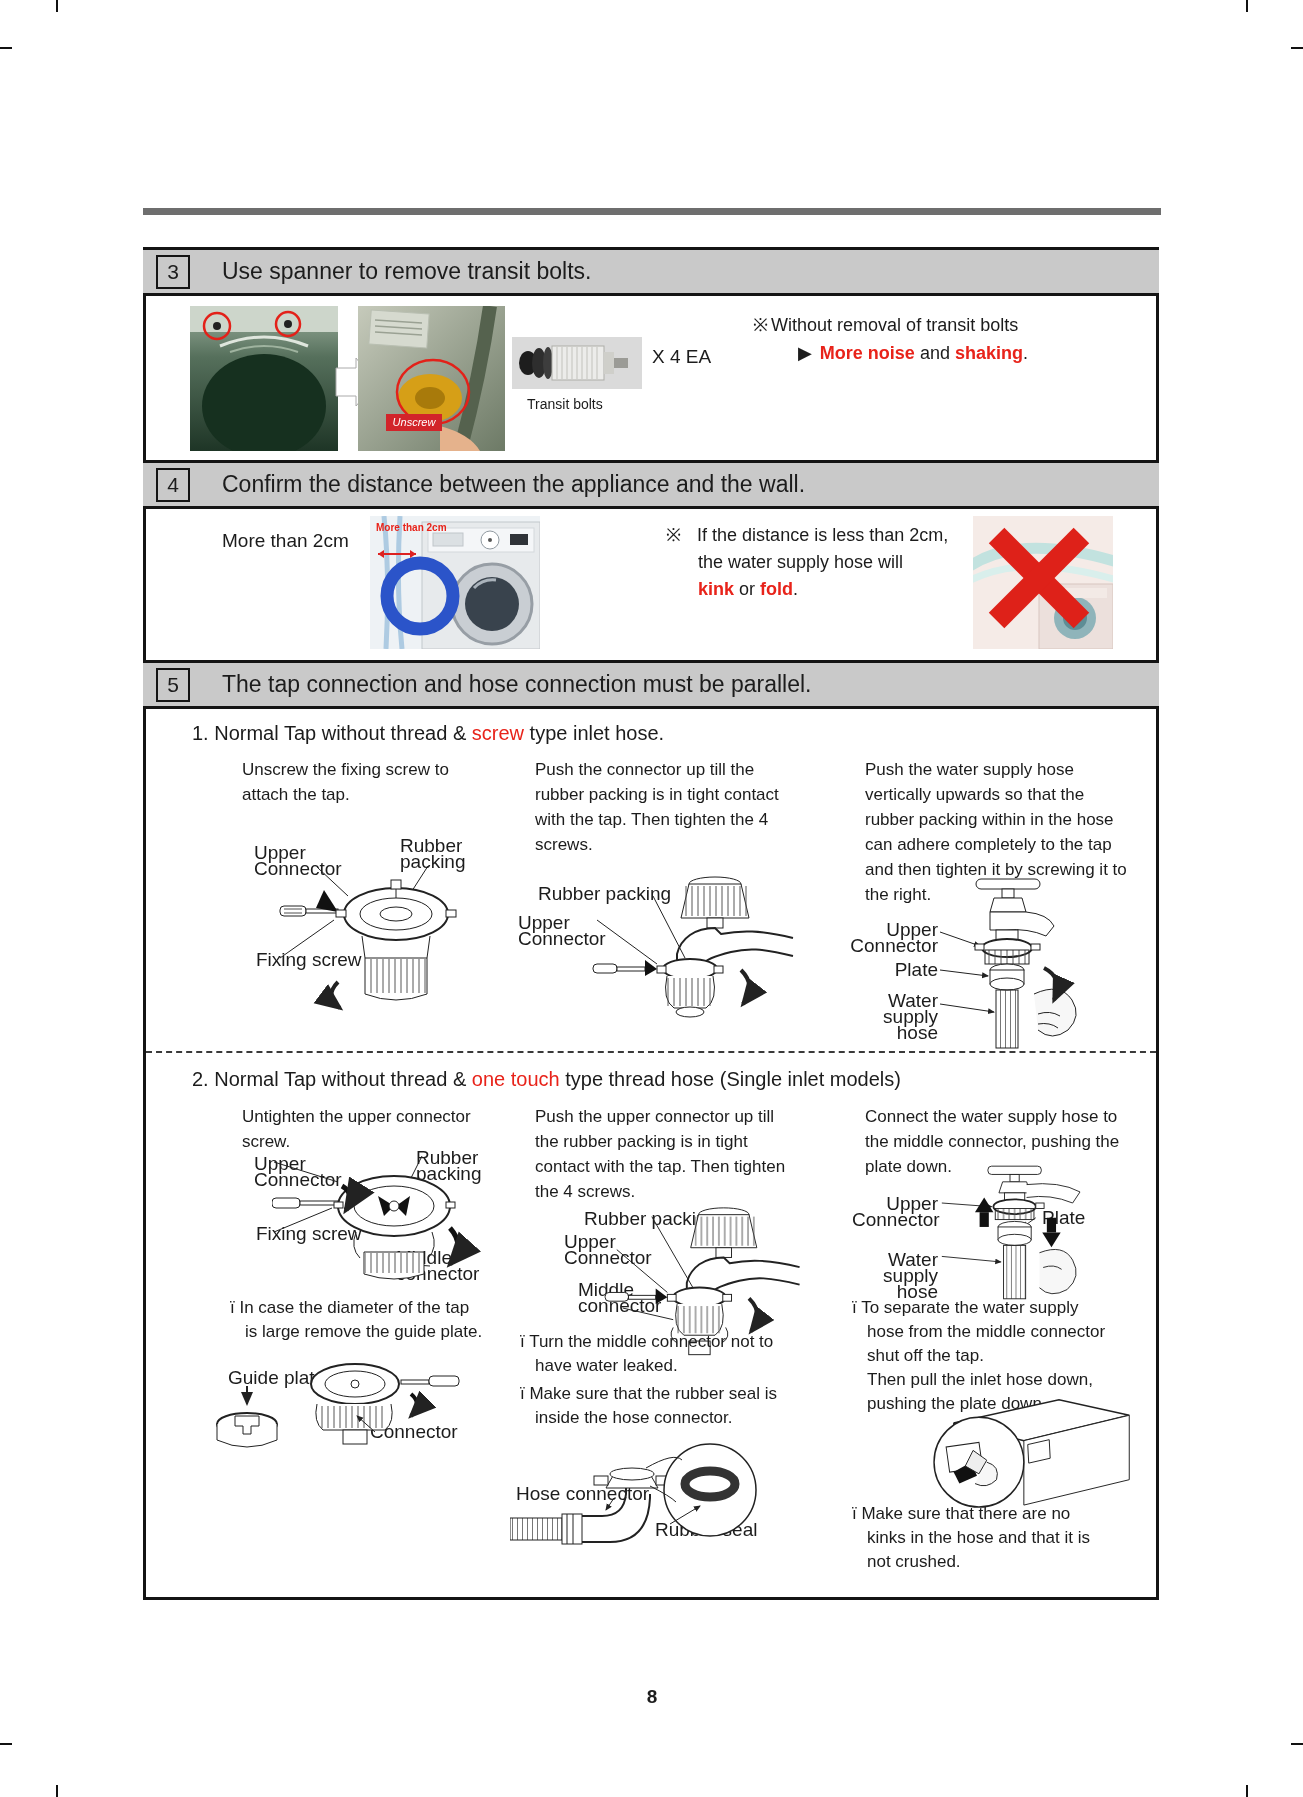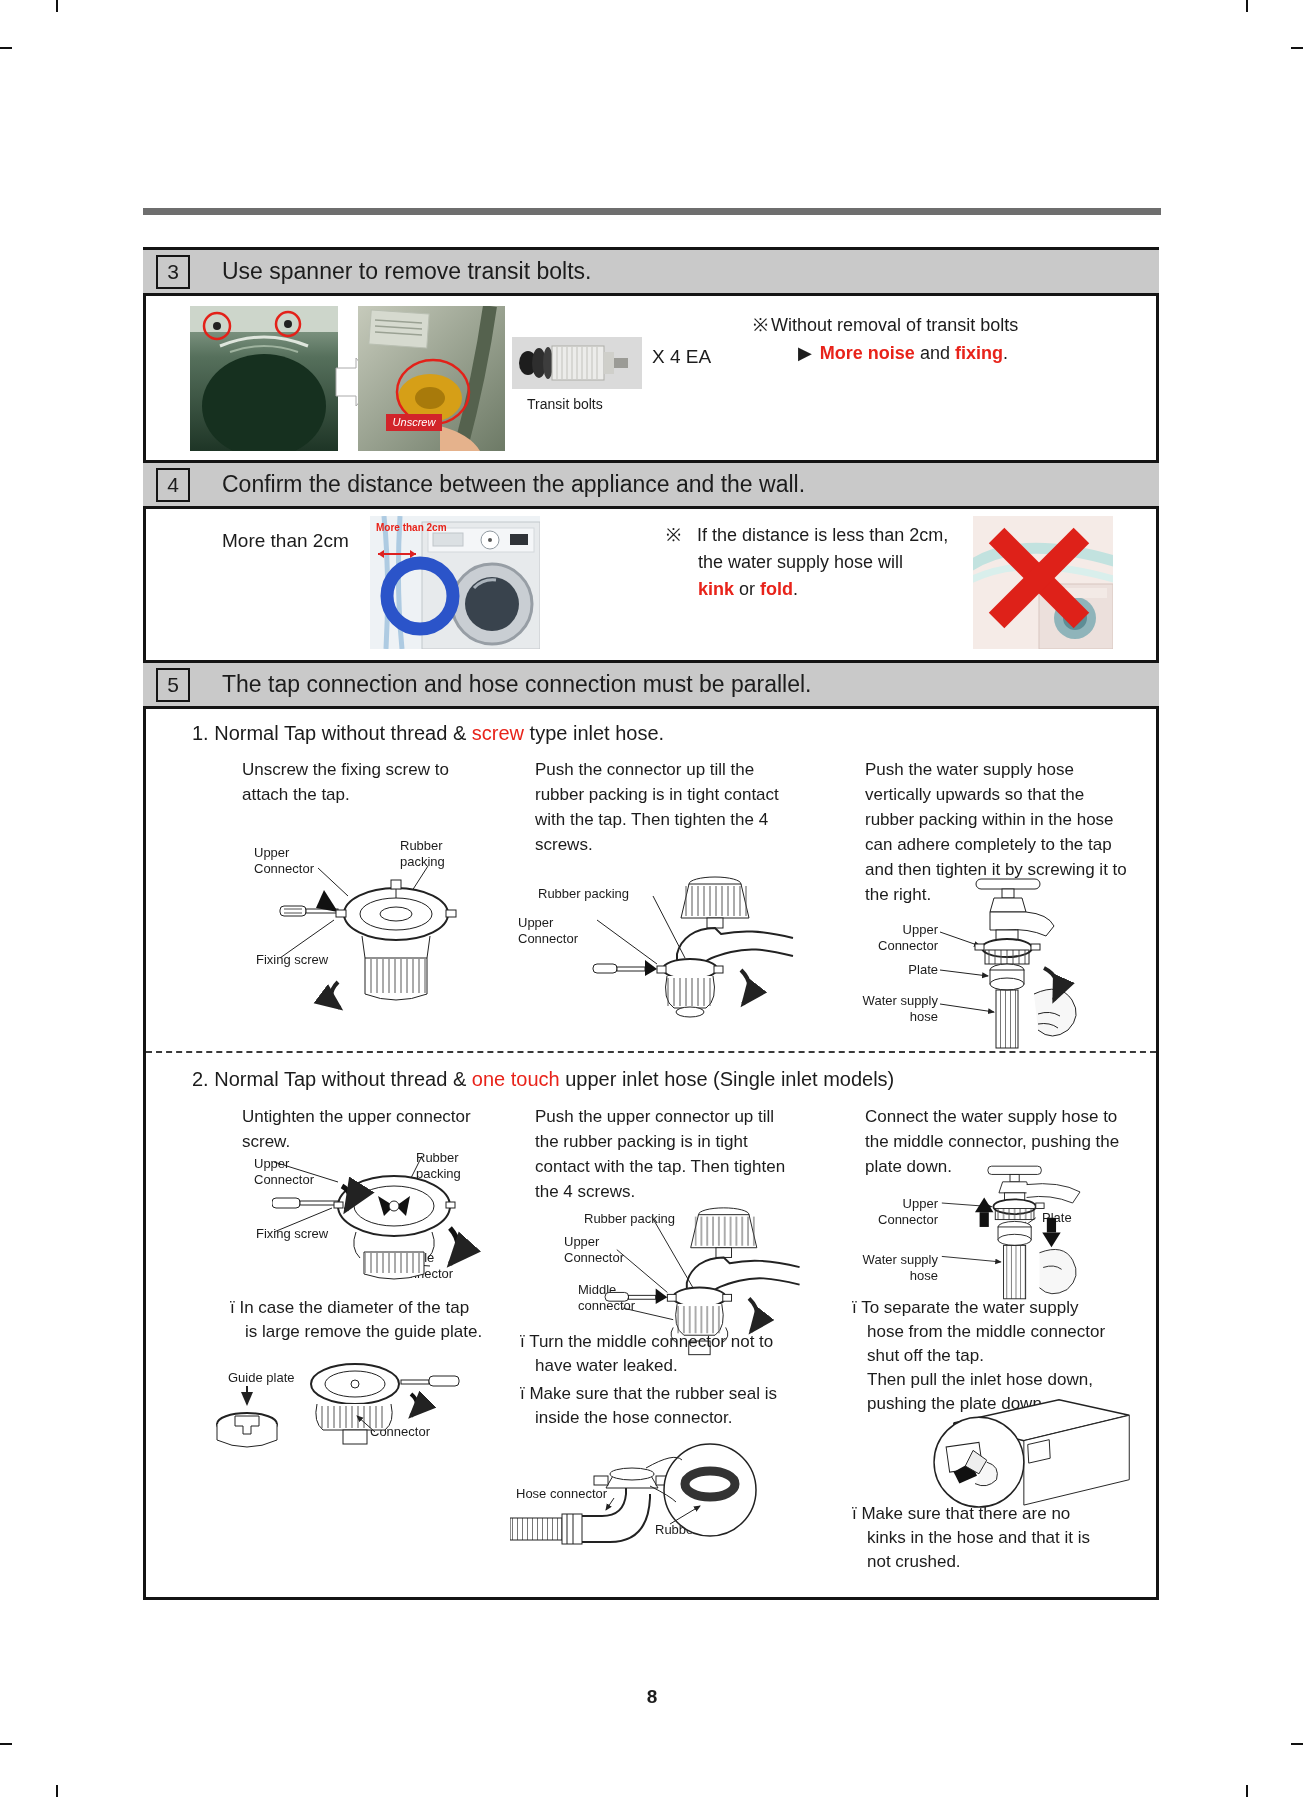--- a/index.html
+++ b/index.html
@@ -9,21 +9,21 @@
   .mark{background:#111;}
   .topbar{background:#6e6e6e;}
   .outerbox{border:3px solid #141414;box-sizing:border-box;}
   .band{background:#c9c9c9;border-top:3px solid #141414;border-bottom:3px solid #141414;
         box-sizing:border-box;display:flex;align-items:center;}
   .numbox{border:2px solid #141414;width:30px;height:30px;display:flex;align-items:center;
         justify-content:center;font-size:21px;margin-left:13px;background:#c9c9c9;flex:0 0 auto;}
   .bandtitle{font-size:23px;margin-left:32px;white-space:nowrap;}
   .body-text{font-size:17px;line-height:25px;}
   .note{font-size:17px;line-height:24px;white-space:pre-line;padding-left:15px;text-indent:-15px;}
-  .dlabel{font-size:13px;line-height:16px;white-space:pre-line;}
+  .dlabel{font-size:19px;line-height:16px;white-space:pre-line;}
   .dlabel.bg{background:#fff;padding:0 2px;}
   .red{color:#e8231a;}
   .redb{color:#e8231a;font-weight:bold;}
   .caption{font-size:14px;}
   .subtitle{font-size:20px;white-space:nowrap;}
   .dashed{border-top:2px dashed #3a3a3a;height:0;}
   .notetext{font-size:18px;line-height:27px;}
   svg{display:block;}
   .photolabel{color:#fff;font-size:11px;text-align:center;font-style:italic;}
   .redtag{color:#e8231a;font-weight:bold;font-size:10px;}
@@ -126,21 +126,21 @@
       <rect x="102" y="21" width="14" height="10" fill="#9b9b96"></rect>
     </svg>
   </div>
   <div class="abs" style="left:652px;top:346px;font-size:19px">X 4 EA</div>
   <div class="abs caption" style="left:527px;top:396px">Transit bolts</div>
 
   <div class="abs notetext" style="left:753px;top:312px">
     <span>※</span><span style="margin-left:3px">Without removal of transit bolts</span>
   </div>
   <div class="abs notetext" style="left:798px;top:340px">
-    <span>▶</span><span style="margin-left:8px" class="redb">More noise</span><span> and </span><span class="redb">fixing</span><span>.</span>
+    <span>▶</span><span style="margin-left:8px" class="redb">More noise</span><span> and </span><span class="redb">shaking</span><span>.</span>
   </div>
 
   <div class="abs band" style="left:143px;top:460px;width:1016px;height:49px">
     <div class="numbox">4</div>
     <div class="bandtitle">Confirm the distance between the appliance and the wall.</div>
   </div>
 
   <div class="abs" style="left:222px;top:530px;font-size:19px">More than 2cm</div>
 
   <div class="abs" style="left:370px;top:516px">
@@ -283,21 +283,21 @@
       <rect x="58" y="114" width="22" height="58" fill="url(#hv2)" stroke="#222"></rect>
       <path d="M96,118 q26,-12 38,6 q10,16 -4,30 q-16,12 -30,0" fill="#f7f7f7" stroke="#222"></path>
       <path d="M100,138 q12,-4 22,2 M100,148 q12,-2 20,4" stroke="#222" fill="none"></path>
       <path d="M106,92 q20,10 10,32" stroke="#222" stroke-width="4" fill="none" marker-end="url(#ah)"></path>
     </svg>
   </div>
 
   <div class="abs dashed" style="left:146px;top:1051px;width:1010px"></div>
 
   <div class="abs subtitle" style="left:192px;top:1068px">
-    <span>2. Normal Tap without thread &amp; </span><span class="red">one touch</span><span> upper inlet hose (Single inlet models)</span>
+    <span>2. Normal Tap without thread &amp; </span><span class="red">one touch</span><span> type thread hose (Single inlet models)</span>
   </div>
 
   <div class="abs body-text" style="left:242px;top:1104px;width:255px">Untighten the upper connector screw.</div>
   <div class="abs body-text" style="left:535px;top:1104px;width:255px">Push the upper connector up till the rubber packing is in tight contact with the tap. Then tighten the 4 screws.</div>
   <div class="abs body-text" style="left:865px;top:1104px;width:270px">Connect the water supply hose to the middle connector, pushing the plate down.</div>
 
   <div class="abs dlabel" style="left:254px;top:1156px">Upper
 Connector</div>
   <div class="abs dlabel" style="left:416px;top:1150px">Rubber
 packing</div>

